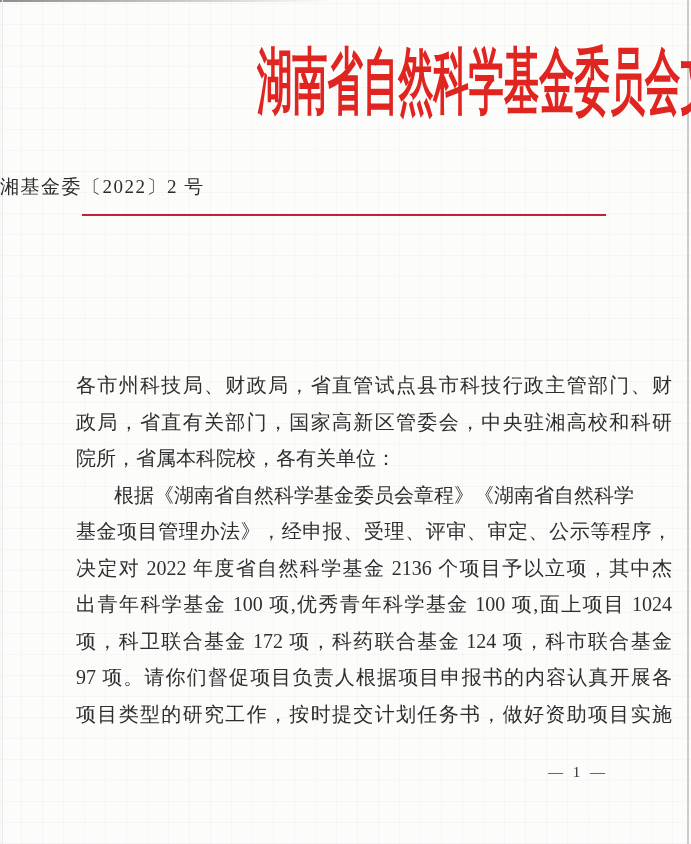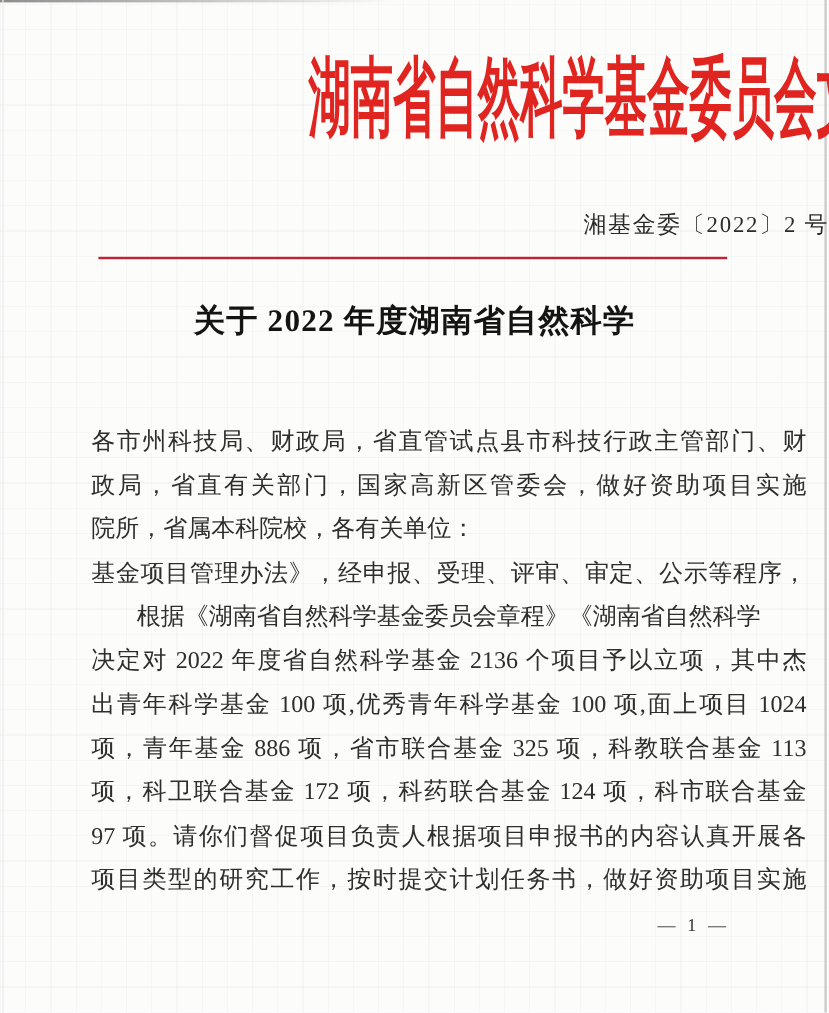--- a/index.html
+++ b/index.html
@@ -48,21 +48,21 @@
     font-weight: bold;
     line-height: 1.08;
     white-space: nowrap;
     transform: scaleX(0.49);
     transform-origin: 50% 0;
   }
 
   .doc-number {
     position: absolute;
     top: 174px; left: 0; width: 100%;
-    text-align: right;
+    text-align: left;
     font-size: 19px;
     letter-spacing: 1.5px;
     color: #2b2b2b;
   }
 
   .red-line {
     position: absolute;
     top: 214px; left: 82px;
     width: 524px; height: 2px;
   }
@@ -73,21 +73,21 @@
     text-align: center;
     font-size: 26px;
     font-weight: bold;
     line-height: 31px;
     letter-spacing: 1px;
     color: #141414;
   }
 
   .body-block {
     position: absolute;
-    top: 350px; left: 76px;
+    top: 367px; left: 76px;
     width: 596px;
     font-size: 20px;
     line-height: 36.5px;
     color: #2e2e2e;
   }
   .bline {
     height: 36.5px;
     text-align: justify;
     text-align-last: justify;
     white-space: nowrap;
@@ -121,32 +121,30 @@
 
   <div class="red-header">
     <span class="inner" style="color: rgb(224, 36, 32);">湖南省自然科学基金委员会文件</span>
   </div>
 
   <div class="doc-number">湘基金委〔2022〕2 号</div>
 
   <div class="red-line" style="background-color: rgb(195, 33, 53);"></div>
 
   <div class="doc-title">
-    <div>关于 2022 年度湖南省自然科学</div>
   </div>
 
   <div class="body-block">
     <div class="bline">各市州科技局、财政局，省直管试点县市科技行政主管部门、财</div>
-    <div class="bline">政局，省直有关部门，国家高新区管委会，做好资助项目实施</div>
+    <div class="bline">政局，省直有关部门，国家高新区管委会，中央驻湘高校和科研</div>
     <div class="bline left">院所，省属本科院校，各有关单位：</div>
+    <div class="bline left indent">根据《湖南省自然科学基金委员会章程》《湖南省自然科学</div>
     <div class="bline">基金项目管理办法》，经申报、受理、评审、审定、公示等程序，</div>
-    <div class="bline left indent">根据《湖南省自然科学基金委员会章程》《湖南省自然科学</div>
     <div class="bline">决定对 2022 年度省自然科学基金 2136 个项目予以立项，其中杰</div>
     <div class="bline">出青年科学基金 100 项,优秀青年科学基金 100 项,面上项目 1024</div>
-    <div class="bline">项，青年基金 886 项，省市联合基金 325 项，科教联合基金 113</div>
     <div class="bline">项，科卫联合基金 172 项，科药联合基金 124 项，科市联合基金</div>
     <div class="bline">97 项。请你们督促项目负责人根据项目申报书的内容认真开展各</div>
     <div class="bline">项目类型的研究工作，按时提交计划任务书，做好资助项目实施</div>
   </div>
 
   <div class="page-num">— 1 —</div>
 
 </div>
 
 </body></html>

